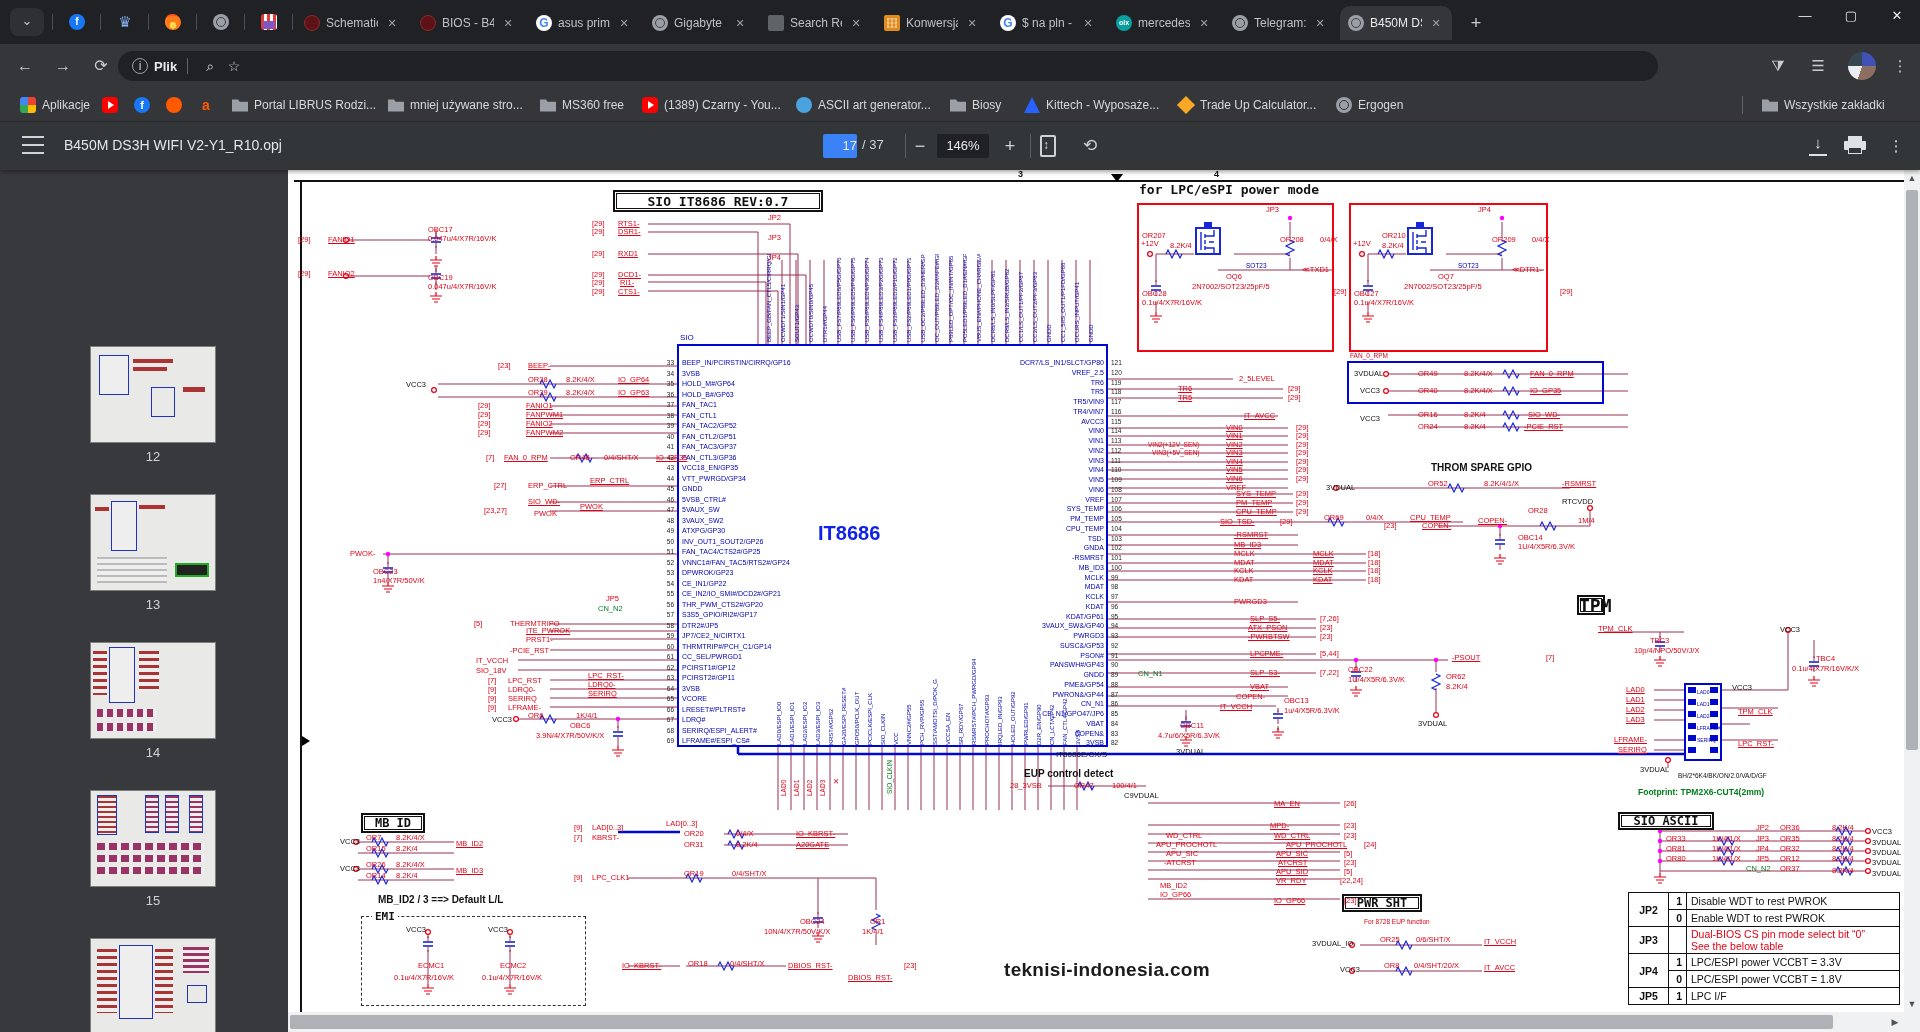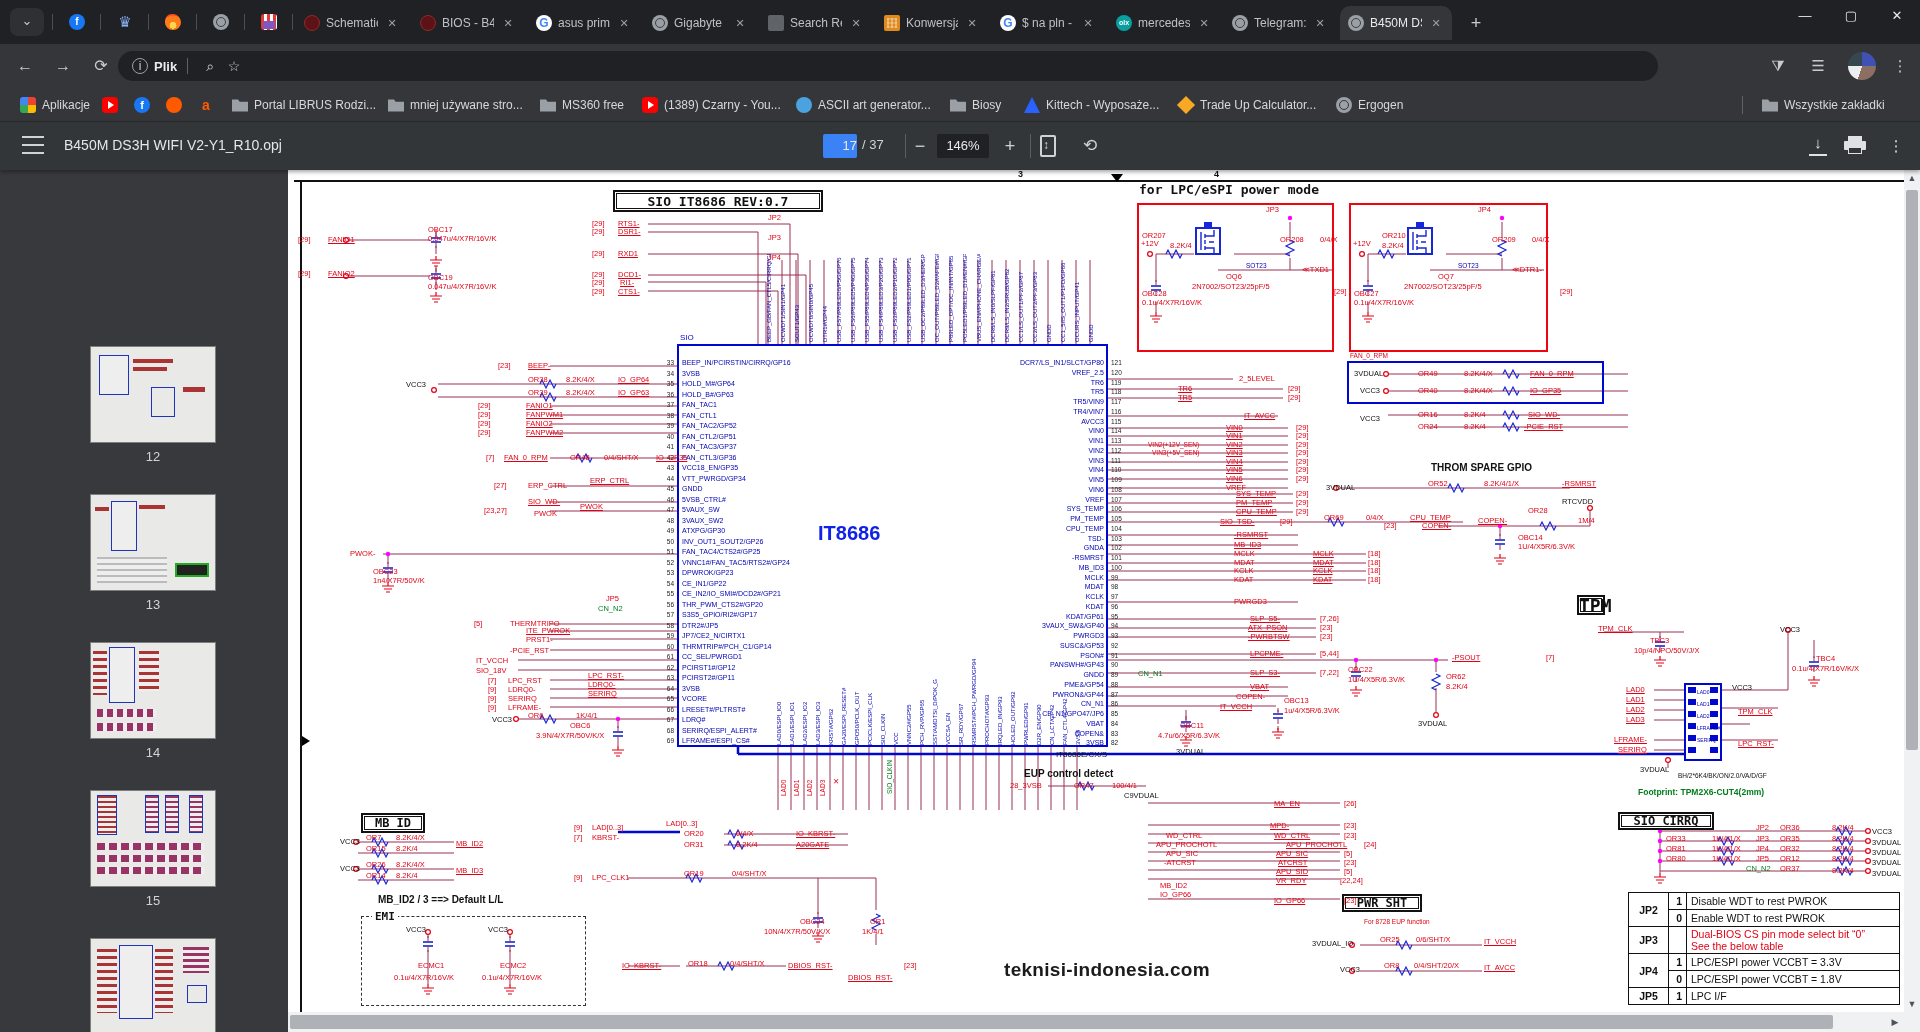--- a/index.html
+++ b/index.html
@@ -595,21 +595,21 @@
         </g>
       </svg>
 
       <div class="schembox" style="left:325px;top:20px;width:210px;height:22px;font-size:13px;line-height:19px"><div class="inner"></div><span>SIO IT8686 REV:0.7</span></div>
       <div class="freetitle" style="left:851px;top:12px">for LPC/eSPI power mode</div>
       <div class="redbox" style="left:849px;top:33px;width:197px;height:149px"></div>
       <div class="redbox" style="left:1061px;top:33px;width:199px;height:149px"></div>
       <div class="bluebox" style="left:1059px;top:191px;width:257px;height:43px"></div>
       <div class="schembox" style="left:1289px;top:425px;width:28px;height:20px;font-size:18px;line-height:17px"><div class="inner"></div><span>TPM</span></div>
       <div class="schembox" style="left:73px;top:643px;width:64px;height:20px;font-size:12px;line-height:17px"><div class="inner"></div><span>MB ID</span></div>
-      <div class="schembox" style="left:1330px;top:642px;width:96px;height:18px;font-size:12px;line-height:15px"><div class="inner"></div><span>SIO CIRRQ</span></div>
+      <div class="schembox" style="left:1330px;top:642px;width:96px;height:18px;font-size:12px;line-height:15px"><div class="inner"></div><span>SIO ASCII</span></div>
       <div class="schembox" style="left:1054px;top:724px;width:80px;height:18px;font-size:12px;line-height:15px"><div class="inner"></div><span>PWR SHT</span></div>
       <div class="dashbox" style="left:73px;top:746px;width:225px;height:90px"></div>
       <div class="freetitle" style="left:84px;top:740px;font-size:11px;background:#fff;padding:0 3px">EMI</div>
       <div class="lb kb" style="position:absolute;left:1143px;top:292px">THROM SPARE GPIO</div>
       <div class="lb kb" style="position:absolute;left:736px;top:598px">EUP control detect</div>
       <div class="lb kb" style="position:absolute;left:90px;top:724px">MB_ID2 / 3 ==&gt; Default L/L</div>
       <div class="lb k s6" style="position:absolute;left:1390px;top:602px">BH/2*6K4/BK/ON/2.0/VA/D/GF</div>
       <div class="lb g" style="position:absolute;left:1350px;top:618px;font-weight:bold;font-size:8.5px">Footprint: TPM2X6-CUT4(2mm)</div>
       <div class="lb wm" style="position:absolute;left:716px;top:790px">teknisi-indonesia.com</div>
 

